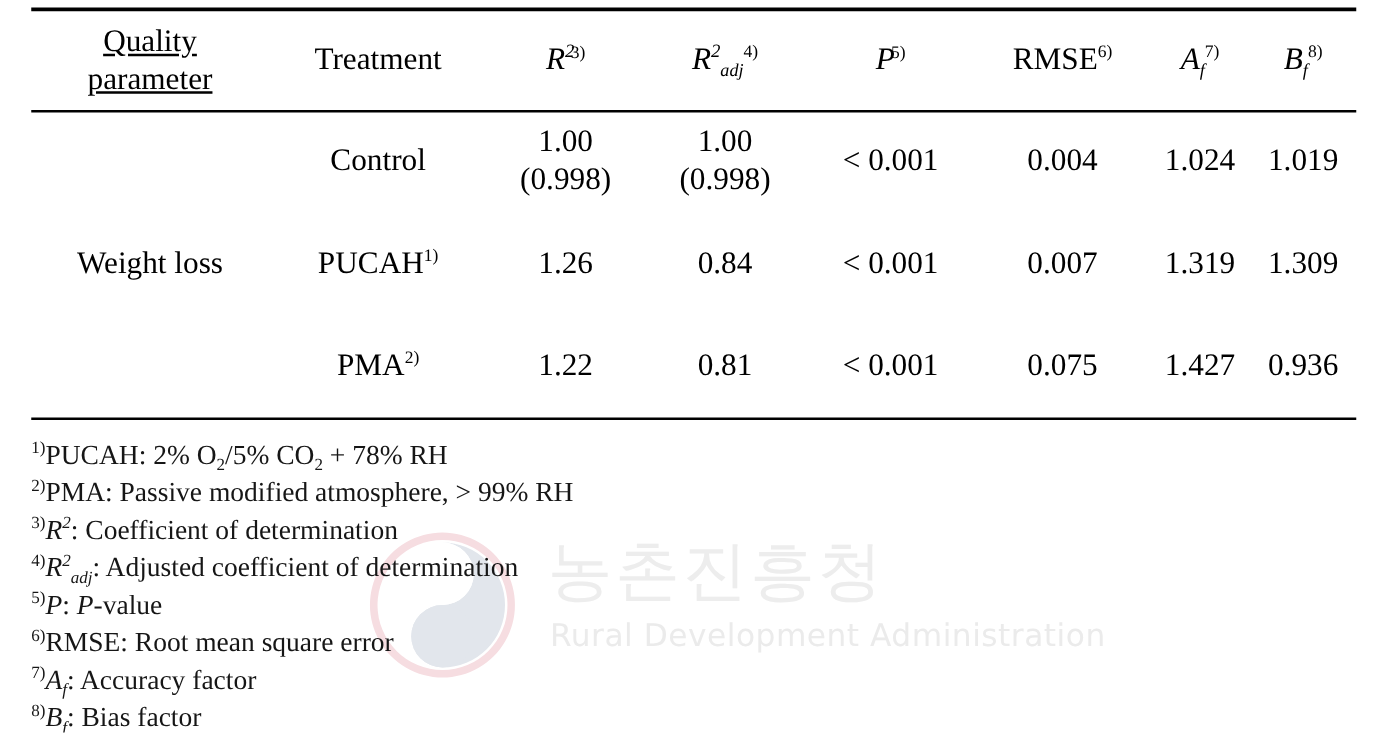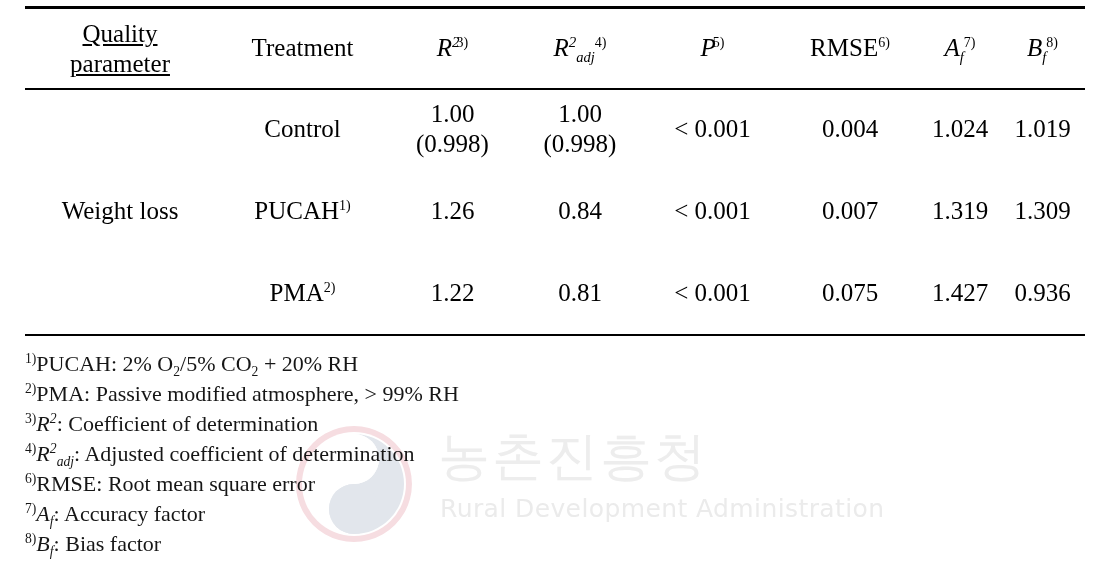--- a/index.html
+++ b/index.html
@@ -294,35 +294,38 @@
         <td>0.936</td>
       </tr>
     </tbody>
   </table>
 </div>
 
 <div class="footnotes">
 
   <div class="fn-line">
     <sup>1)</sup><span>PUCAH:</span>
-    <span>2% O</span><sub>2</sub><span>/5% CO</span><sub>2</sub><span> + 20% RH</span>
+    <span>2% O</span><sub>2</sub><span>/5% CO</span><sub>2</sub><span> + 78% RH</span>
   </div>
 
   <div class="fn-line">
     <sup>2)</sup><span>PMA: Passive  modified  atmosphere, &gt; 99% RH</span>
   </div>
 
   <div class="fn-line">
     <sup>3)</sup><span class="fn-sym">R</span><sup class="fn-sym">2</sup><span>: Coefficient  of  determination</span>
   </div>
 
   <div class="fn-line">
     <sup>4)</sup><span class="fn-sym">R</span><sup class="fn-sym">2</sup><sub class="fn-sym">adj</sub><span>: Adjusted  coefficient  of  determination</span>
   </div>
 
+  <div class="fn-line">
+    <sup>5)</sup><span class="fn-sym">P</span><span>: </span><span class="fn-sym">P</span><span>-value</span>
+  </div>
 
   <div class="fn-line">
     <sup>6)</sup><span>RMSE: Root  mean  square  error</span>
   </div>
 
   <div class="fn-line">
     <sup>7)</sup><span class="fn-sym">A</span><sub class="fn-sym">f</sub><span>: Accuracy  factor</span>
   </div>
 
   <div class="fn-line">

